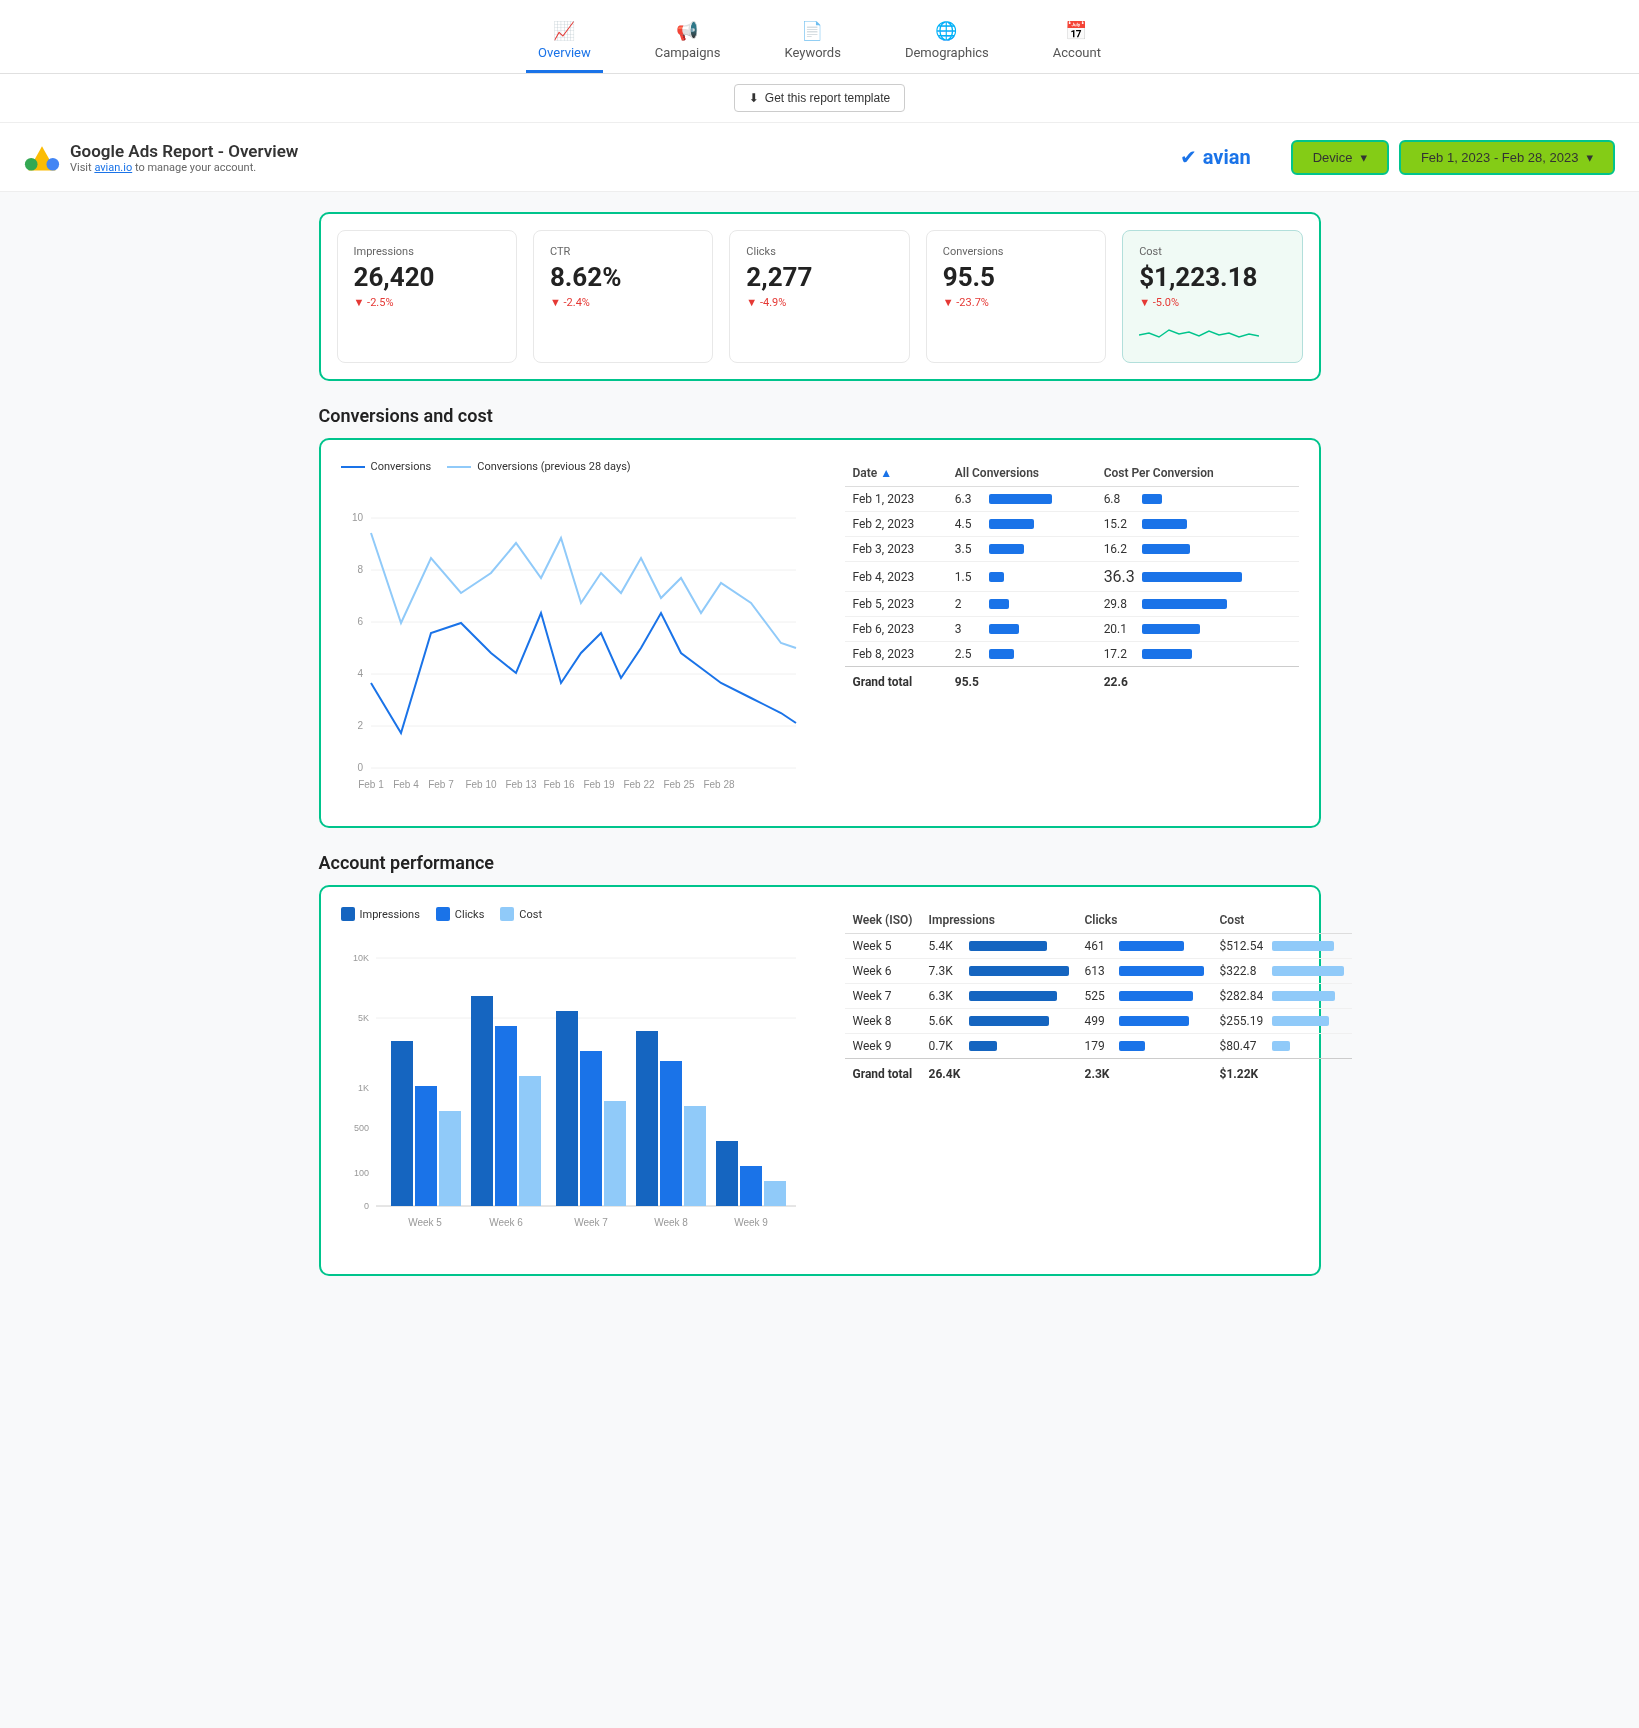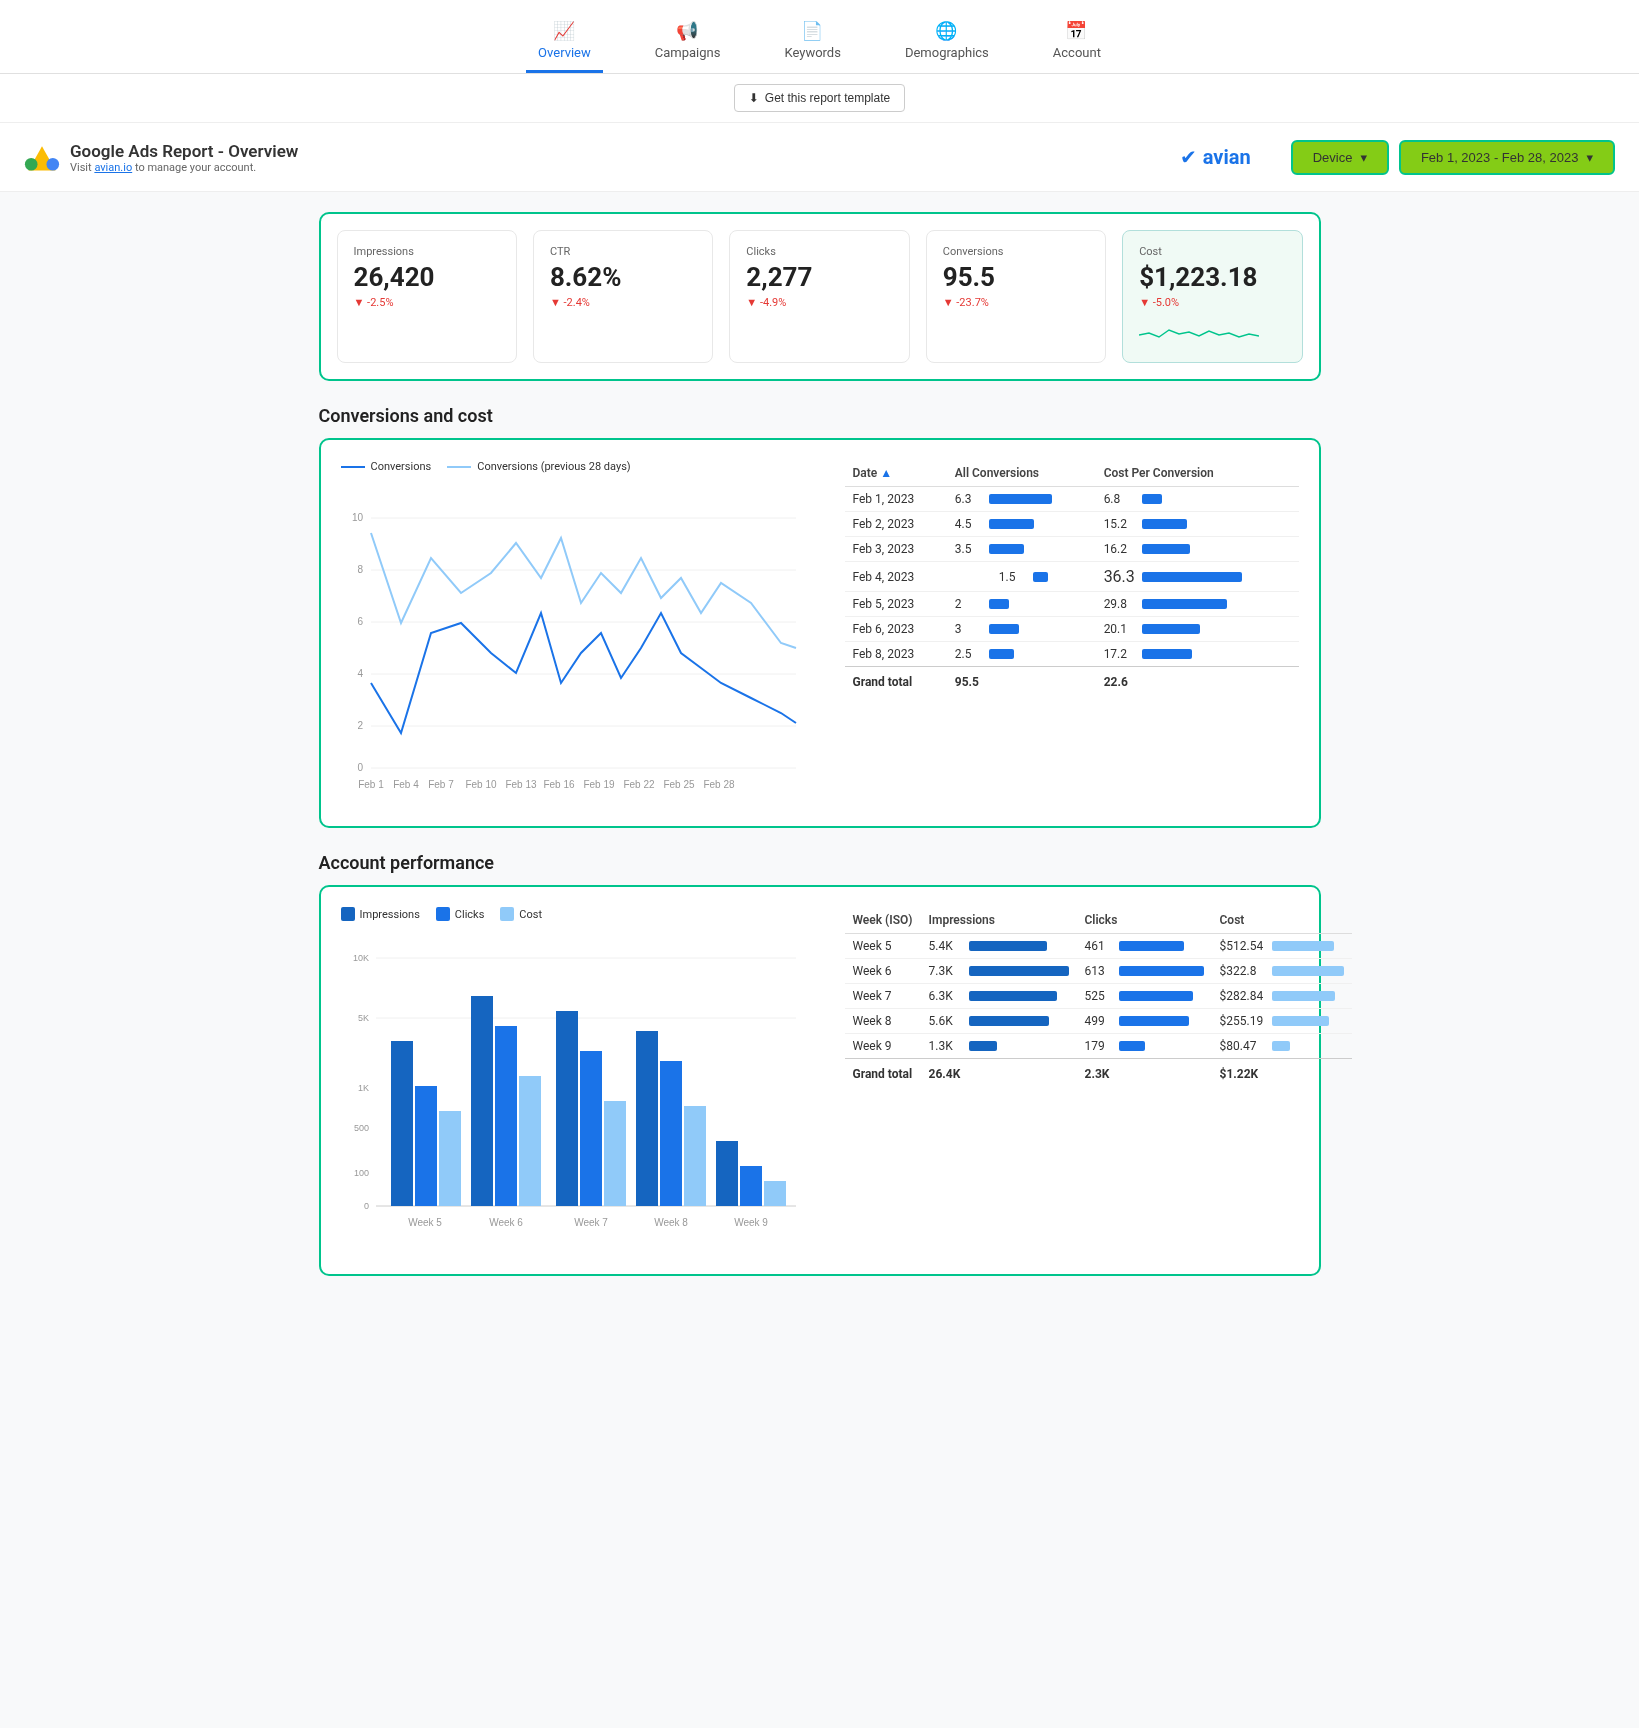--- a/index.html
+++ b/index.html
@@ -269,21 +269,21 @@
         <div class="bar-cell">
           <span style="min-width:32px; font-size:12px;">16.2</span>
           <span class="bar-fill" style="width:48px;"></span>
         </div>
       </td>
     </tr>
             <tr>
       <td>Feb 4, 2023</td>
       <td>
         <div class="bar-cell">
-          <span style="min-width:28px; font-size:12px;margin-left:44px;">1.5</span>
+          <span style="min-width:28px; font-size:12px;">1.5</span>
           <span class="bar-fill" style="width:15px;"></span>
         </div>
       </td>
       <td>
         <div class="bar-cell">
           <span style="min-width:32px; font-size:16px;">36.3</span>
           <span class="bar-fill" style="width:100px;"></span>
         </div>
       </td>
     </tr>
@@ -493,21 +493,21 @@
         <div class="bar-cell">
           <span style="min-width:46px; font-size:12px;">$255.19</span>
           <span class="bar-fill light" style="width:57px;"></span>
         </div>
       </td>
     </tr>
             <tr>
       <td>Week 9</td>
       <td>
         <div class="bar-cell">
-          <span style="min-width:34px; font-size:12px;">1.3K</span>
+          <span style="min-width:34px; font-size:12px;">0.7K</span>
           <span class="bar-fill" style="width:28px; background:#1565c0;"></span>
         </div>
       </td>
       <td>
         <div class="bar-cell">
           <span style="min-width:28px; font-size:12px;">179</span>
           <span class="bar-fill" style="width:26px;"></span>
         </div>
       </td>
       <td>

